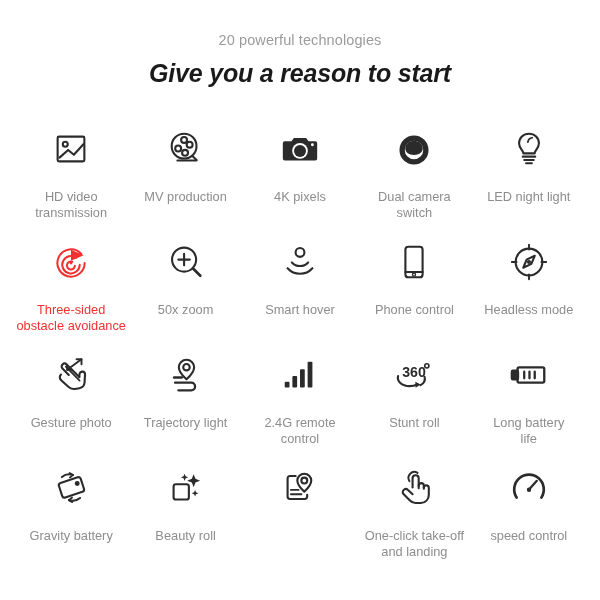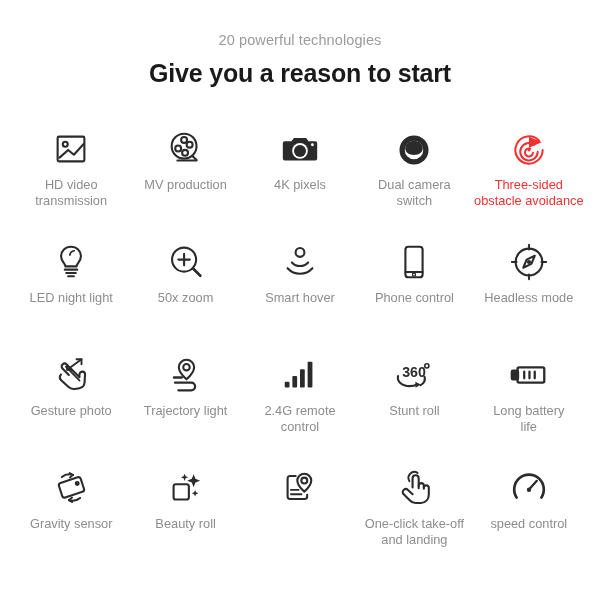--- a/index.html
+++ b/index.html
@@ -31,34 +31,36 @@
     letter-spacing: 0.1px;
     line-height: 18px;
   }
   .headline {
     font-size: 25px;
     font-weight: bold;
     color: #1a1a1a;
     letter-spacing: -0.2px;
     margin-top: 9px;
     line-height: 30px;
+    font-style: italic;
   }
   .grid {
     margin-top: 28px;
     display: grid;
     grid-template-columns: repeat(5, 1fr);
     grid-auto-rows: 113px;
     padding: 0 14px;
     box-sizing: border-box;
   }
   .cell {
     display: flex;
     flex-direction: column;
     align-items: center;
     justify-content: flex-start;
+    gap: 12px;
   }
   .icon-box {
     height: 54px;
     width: 60px;
     display: flex;
     align-items: flex-end;
     justify-content: center;
   }
   .icon-box svg {
     display: block;
@@ -129,48 +131,48 @@
           <svg width="40" height="40" viewBox="0 0 44 44" fill="none">
             <circle cx="22" cy="22" r="16" fill="#2b2b2b"></circle>
             <circle cx="22" cy="22" r="11" fill="#ffffff"></circle>
             <path d="M22 11.8c5.3 0 9.6 4 9.6 8.6 0 4.6-4.3 7-9.6 7s-9.6-2.4-9.6-7c0-4.6 4.3-8.6 9.6-8.6z" fill="#2b2b2b"></path>
             <circle cx="22" cy="22" r="11" stroke="#2b2b2b" stroke-width="1.6"></circle>
           </svg>
         </div>
         <div class="cap">Dual camera
 switch</div>
       </div>
+      <div class="cell">
+        <div class="icon-box">
+          <svg width="42" height="42" viewBox="0 0 44 44" fill="none" stroke="#2b2b2b" stroke-width="2.2" stroke-linecap="round" stroke-linejoin="round">
+            <path d="M22 6c-6 0-10.4 4.4-10.4 10 0 4 2.3 6.2 3.5 8 .7 1 1 1.7 1 2.6h11.8c0-.9.3-1.6 1-2.6 1.2-1.8 3.5-4 3.5-8C32.4 10.4 28 6 22 6z"></path>
+            <path d="M25.4 10.2c-2.5.4-4.3 2.3-4.6 4.5" stroke-width="1.8"></path>
+            <path d="M15.5 30h13"></path>
+            <path d="M17 33.6h10"></path>
+            <path d="M19 37h6"></path>
+          </svg>
+        </div>
+        <div class="cap">LED night light</div>
+      </div>
       <div class="cell highlight">
         <div class="icon-box">
           <svg width="40" height="40" viewBox="0 0 44 44" fill="none" stroke="#f23030" stroke-width="2.2" stroke-linecap="round">
             <path d="M33.3 12.1A15 15 0 1 0 22 37 15 15 0 0 0 37 22"></path>
             <path d="M27.8 16.2A9.6 9.6 0 1 0 31.6 24"></path>
             <path d="M23.5 20.6a4.4 4.4 0 1 0 2.8 4.4"></path>
             <path d="M22 22 L22 7.5 L36 13.5 L22 19.5 Z" fill="#f23030" stroke="none"></path>
             <circle cx="22" cy="22" r="1.6" fill="#f23030" stroke="none"></circle>
           </svg>
         </div>
         <div class="cap">Three-sided
 obstacle avoidance</div>
       </div>
       <div class="cell">
         <div class="icon-box">
           <svg width="42" height="42" viewBox="0 0 44 44" fill="none" stroke="#2b2b2b" stroke-width="2.2" stroke-linecap="round" stroke-linejoin="round">
-            <path d="M22 6c-6 0-10.4 4.4-10.4 10 0 4 2.3 6.2 3.5 8 .7 1 1 1.7 1 2.6h11.8c0-.9.3-1.6 1-2.6 1.2-1.8 3.5-4 3.5-8C32.4 10.4 28 6 22 6z"></path>
-            <path d="M25.4 10.2c-2.5.4-4.3 2.3-4.6 4.5" stroke-width="1.8"></path>
-            <path d="M15.5 30h13"></path>
-            <path d="M17 33.6h10"></path>
-            <path d="M19 37h6"></path>
-          </svg>
-        </div>
-        <div class="cap">LED night light</div>
-      </div>
-      <div class="cell">
-        <div class="icon-box">
-          <svg width="42" height="42" viewBox="0 0 44 44" fill="none" stroke="#2b2b2b" stroke-width="2.2" stroke-linecap="round" stroke-linejoin="round">
             <circle cx="20" cy="19.5" r="12.6"></circle>
             <path d="M20 13.5v12M14 19.5h12"></path>
             <path d="M29.4 28.8 L37 36.4" stroke-width="2.8"></path>
           </svg>
         </div>
         <div class="cap">50x zoom</div>
       </div>
       <div class="cell">
         <div class="icon-box">
           <svg width="42" height="42" viewBox="0 0 44 44" fill="none" stroke="#2b2b2b" stroke-width="2.2" stroke-linecap="round" stroke-linejoin="round">
@@ -265,21 +267,21 @@
         <div class="icon-box">
           <svg width="42" height="42" viewBox="0 0 44 44" fill="none" stroke="#2b2b2b" stroke-width="2.2" stroke-linecap="round" stroke-linejoin="round">
             <rect x="10.5" y="13.5" width="24" height="16" rx="2.6" transform="rotate(-18 22 21.5)"></rect>
             <circle cx="28.5" cy="17.3" r="1.5" fill="#2b2b2b"></circle>
             <path d="M12.5 10.5c3-2.6 7.6-3.4 11.6-2.2"></path>
             <path d="M31.5 32.5c-3 2.6-7.6 3.4-11.6 2.2"></path>
             <path d="M24.1 8.3 L20.6 6.2 M24.1 8.3 L20.9 11" stroke-width="1.9"></path>
             <path d="M19.9 34.7 L23.4 36.8 M19.9 34.7 L23.1 32" stroke-width="1.9"></path>
           </svg>
         </div>
-        <div class="cap">Gravity sensor</div>
+        <div class="cap">Gravity battery</div>
       </div>
       <div class="cell">
         <div class="icon-box">
           <svg width="42" height="42" viewBox="0 0 44 44" fill="none" stroke="#2b2b2b" stroke-width="2.2" stroke-linecap="round" stroke-linejoin="round">
             <rect x="9" y="18" width="16" height="16" rx="2.4"></rect>
             <path d="M30 7.5 l1.9 4.9 4.9 1.9 -4.9 1.9 -1.9 4.9 -1.9 -4.9 -4.9 -1.9 4.9 -1.9z" fill="#2b2b2b" stroke="none"></path>
             <path d="M20.5 7 l1.1 2.7 2.7 1.1 -2.7 1.1 -1.1 2.7 -1.1 -2.7 -2.7 -1.1 2.7 -1.1z" fill="#2b2b2b" stroke="none"></path>
             <path d="M31.5 24 l1 2.5 2.5 1 -2.5 1 -1 2.5 -1 -2.5 -2.5 -1 2.5 -1z" fill="#2b2b2b" stroke="none"></path>
           </svg>
         </div>

